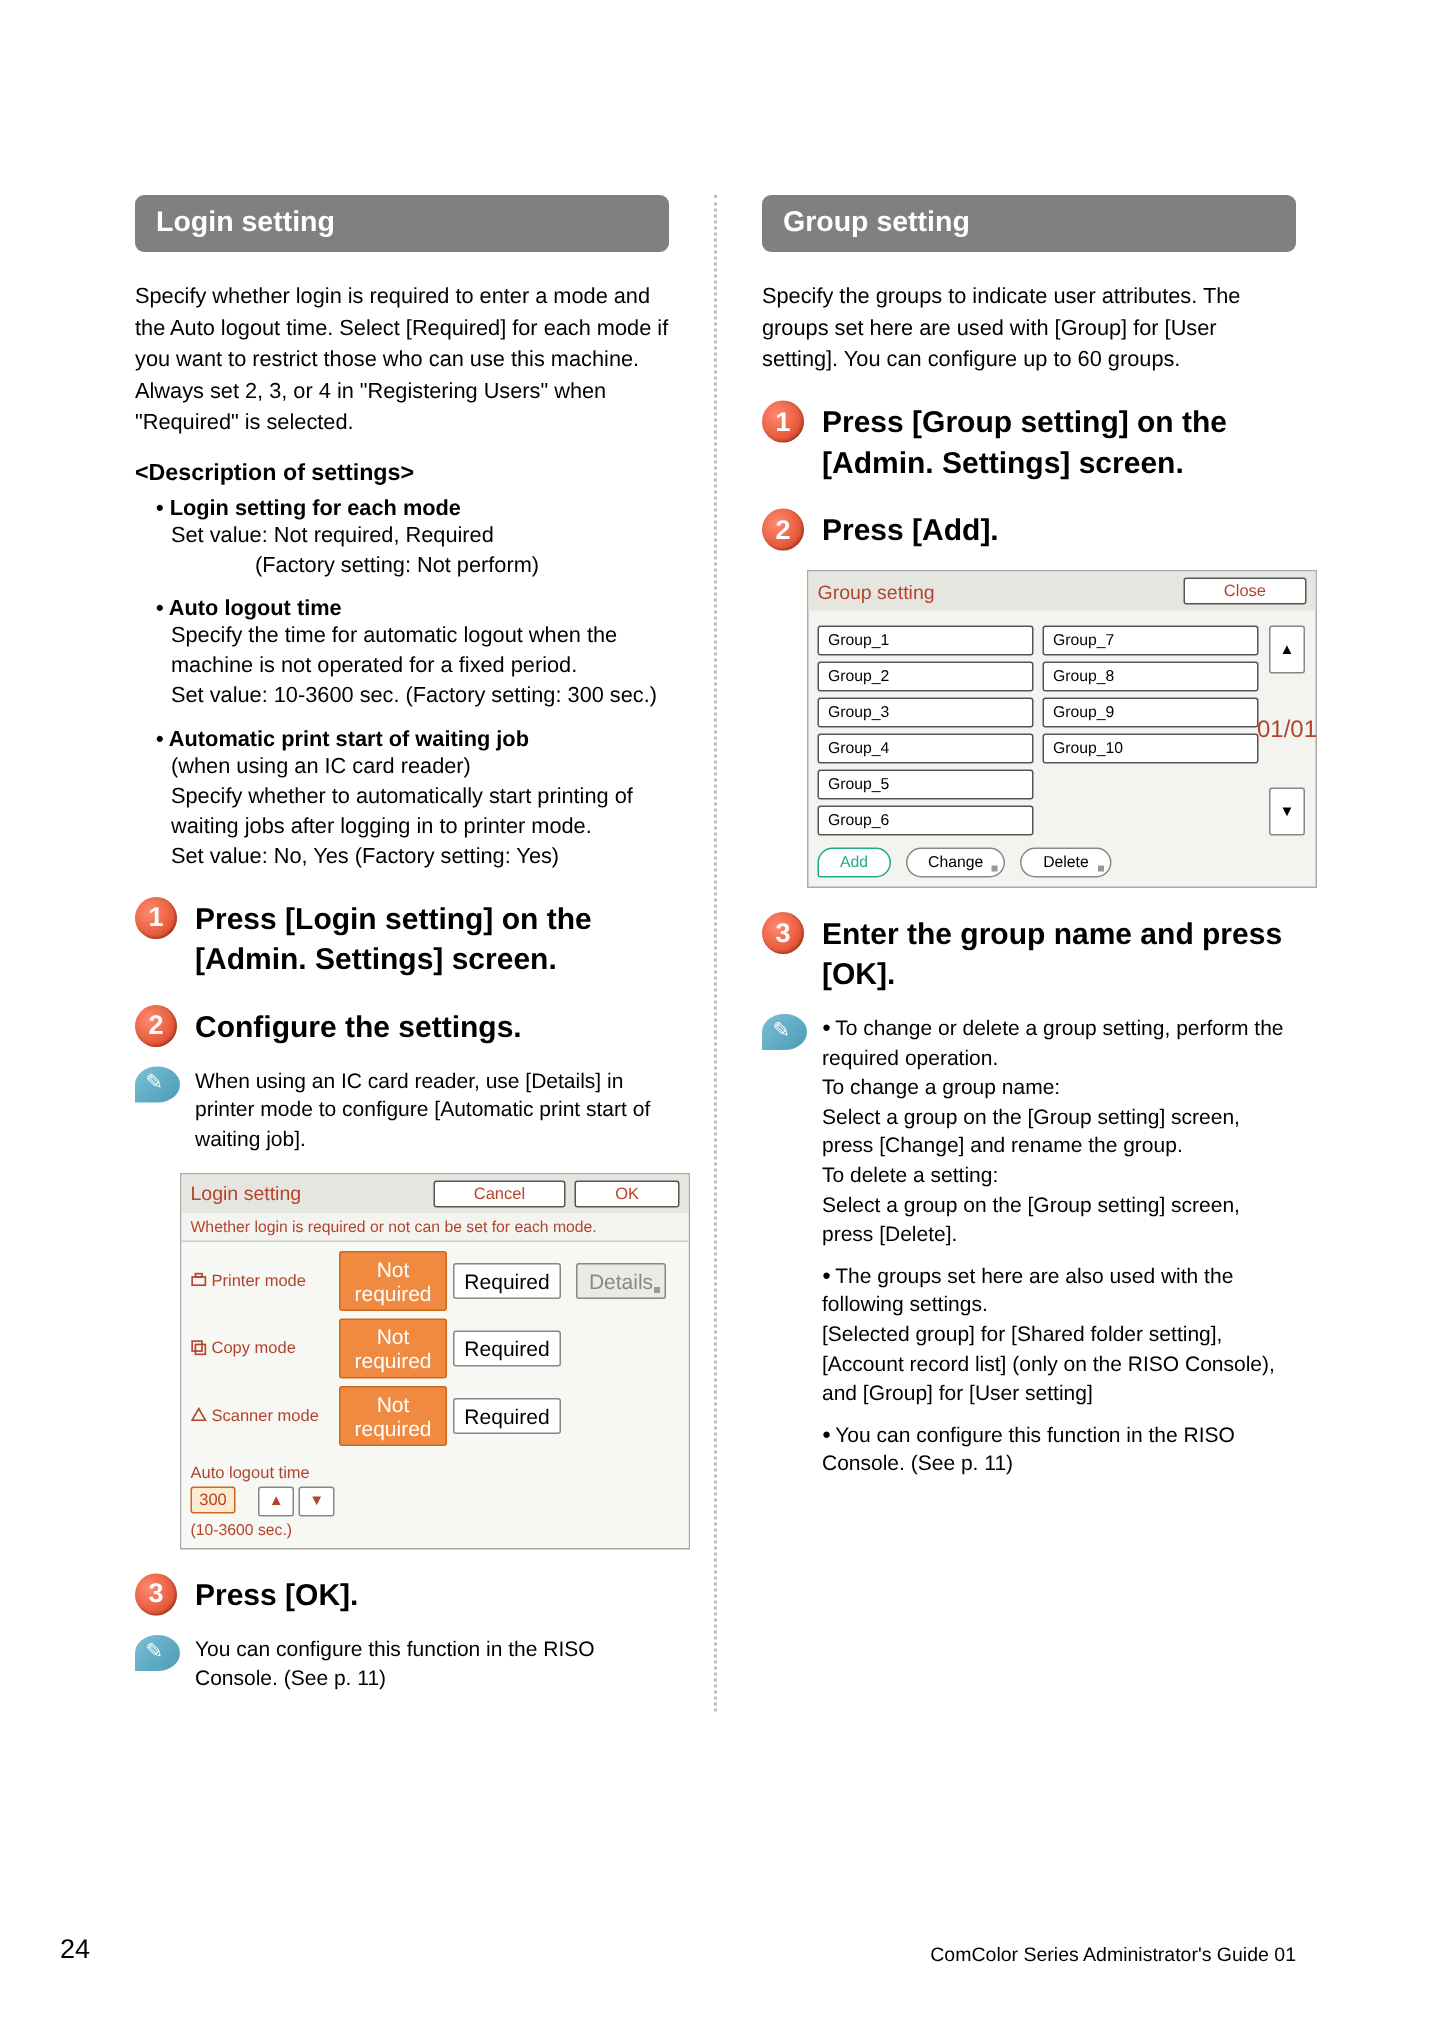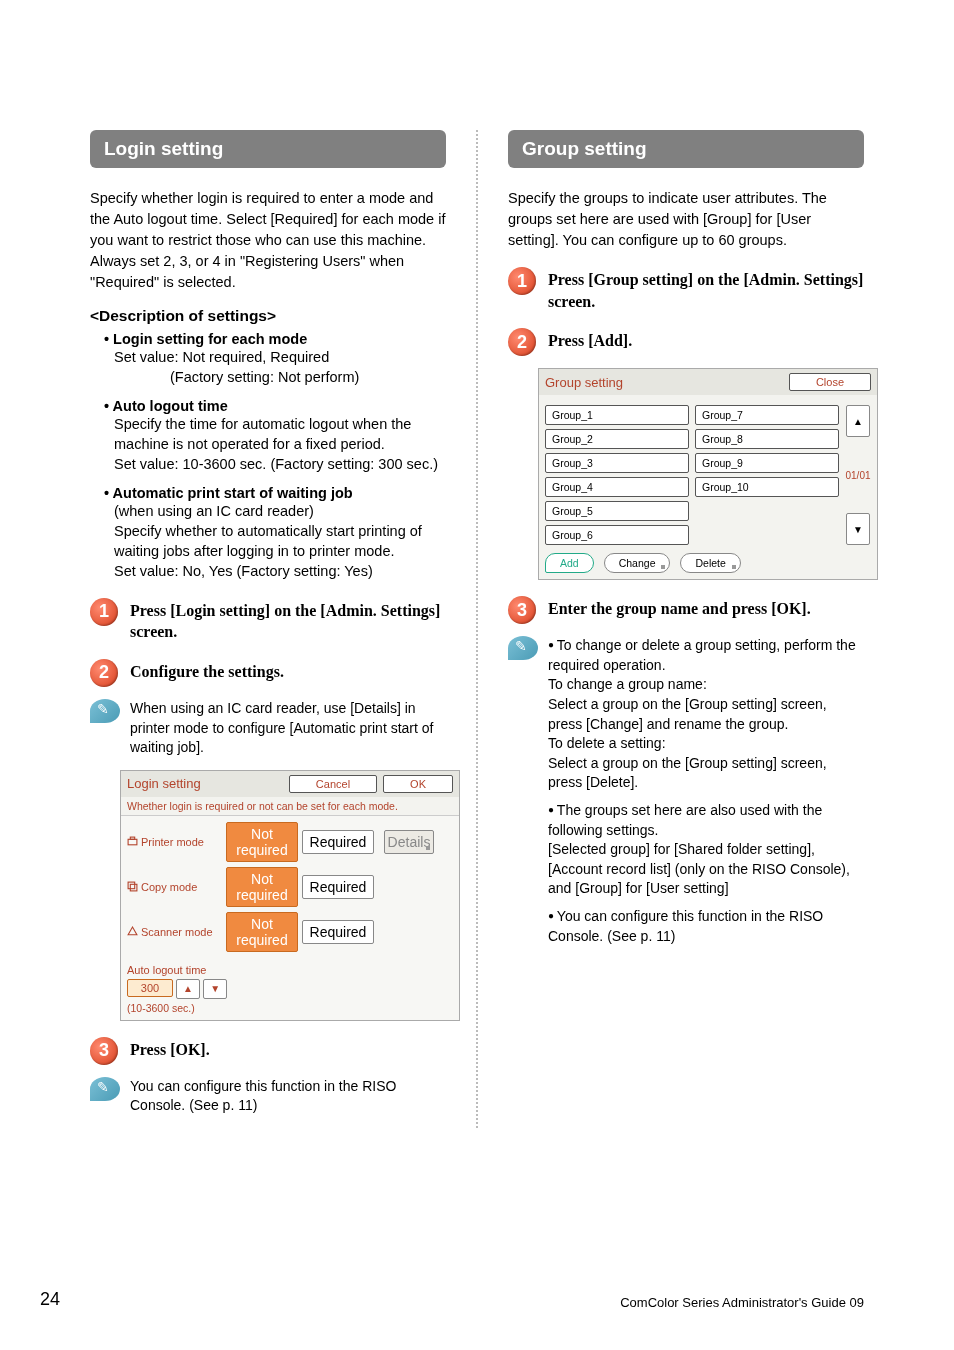--- a/index.html
+++ b/index.html
@@ -42,21 +42,21 @@
   .bt-desc { font-size: 14.5px; line-height: 1.4; margin-left: 10px; }
   .step { display: flex; align-items: flex-start; gap: 12px; margin: 16px 0 12px 0; }
   .step-num {
     width: 28px; height: 28px; border-radius: 50%;
     background: radial-gradient(circle at 35% 35%, #ff8a70, #d63c1a);
     color: #fff; font-weight: bold; font-size: 18px;
     display: flex; align-items: center; justify-content: center;
     flex-shrink: 0;
     box-shadow: inset -1px -1px 2px rgba(0,0,0,0.3);
   }
-  .step-text { font-weight: bold; font-size: 16px; line-height: 1.35; padding-top: 2px; font-family: Liberation Serif, serif; }
+  .step-text { font-weight: bold; font-size: 20px; line-height: 1.35; padding-top: 2px; }
   .note { display: flex; align-items: flex-start; gap: 10px; margin: 12px 0; }
   .note-icon {
     width: 30px; height: 24px; flex-shrink: 0;
     background: linear-gradient(135deg, #7bc0d6, #4a9bb5);
     border-radius: 50% 50% 50% 0;
     position: relative;
   }
   .note-icon::after {
     content: "✎"; color: #fff; font-size: 14px;
     position: absolute; left: 7px; top: 2px;
@@ -93,47 +93,47 @@
     color: #b3442c; width: 95px; font-size: 11px;
     display: flex; align-items: center; gap: 3px;
   }
   .mode-label svg { width: 11px; height: 11px; }
   .toggle-btn {
     border: 1px solid #888; padding: 3px 0; width: 72px; text-align: center;
     font-size: 14px; border-radius: 2px;
   }
   .toggle-btn.sel { background: #f08a40; color: #fff; border-color: #c86a20; }
   .toggle-btn.plain { background: #fff; }
-  .toggle-btn.details { background: #eceae4; color: #888; width: 50px; margin-left: 6px; position: relative; }
+  .toggle-btn.details { background: #eceae4; color: #888; width: 60px; margin-left: 6px; position: relative; }
   .toggle-btn.details::after { content:""; position:absolute; right:3px; bottom:3px; width:4px; height:4px; background:#999; }
   .logout-row { margin-top: 12px; color:#b3442c; font-size: 11px; }
   .logout-val {
     border: 1px solid #c86a20; background:#fdebd0; color:#b3442c;
-    width: 46px; text-align:center; padding:2px 0; display:inline-block; margin-right:0; border-radius:2px;
+    width: 30px; text-align:center; padding:2px 0; display:inline-block; margin-right:12px; border-radius:2px;
   }
   .spin-btn { border:1px solid #888; background:#fff; width:24px; height:20px; display:inline-flex; align-items:center; justify-content:center; font-size:10px; border-radius:2px; }
   .range { color:#b3442c; font-size:10.5px; margin-top:3px; }
 
   
   .group-dialog {
     border: 1px solid #aaa;
     width: 340px;
     margin: 8px 0 10px 30px;
     font-size: 11px;
     background:#f3f3ef;
   }
   .gd-titlebar {
     display:flex; justify-content: space-between; align-items:center;
     background:#e6e6e0; color:#b3442c; padding:4px 6px;
   }
   .gd-body { padding: 10px 6px 6px 6px; display:flex; gap:6px; }
   .gd-col { flex:1; display:flex; flex-direction:column; gap:4px; }
   .gd-scroll { width:26px; display:flex; flex-direction:column; justify-content:space-between; align-items:center; }
   .gd-scroll .sbtn { border:1px solid #888; background:#fff; width:24px; height:32px; display:flex; align-items:center; justify-content:center; font-size:10px; border-radius:2px; }
-  .gd-scroll .page { font-size:10px; color:#b3442c; text-align:left; }
+  .gd-scroll .page { font-size:16px; color:#b3442c; text-align:left; }
   .gd-item {
     border:1px solid #555; background:#fff; padding:3px 6px; font-size:10.5px;
     border-radius:2px; height:20px;
   }
   .gd-footer { padding: 2px 6px 6px 6px; display:flex; gap:10px; }
   .gd-fbtn {
     border:1px solid #888; background:#fff; padding:3px 14px; font-size:10.5px; border-radius:10px;
     position:relative;
   }
   .gd-fbtn.add { border-radius: 10px 10px 10px 2px; border-color:#2a8; color:#2a8; }
@@ -316,13 +316,13 @@
           <span>The groups set here are also used with the following settings.</span><br>
           <span>[Selected group] for [Shared folder setting], [Account record list] (only on the RISO Console), and [Group] for [User setting]</span>
         </div>
         <div class="nb-bullet">You can configure this function in the RISO Console. (See p. 11)</div>
       </div>
     </div>
   </div>
 </div>
 
 <div class="page-num">24</div>
-<div class="footer-text">ComColor Series  Administrator's Guide 09</div>
+<div class="footer-text">ComColor Series  Administrator's Guide 01</div>
 
 </body></html>

